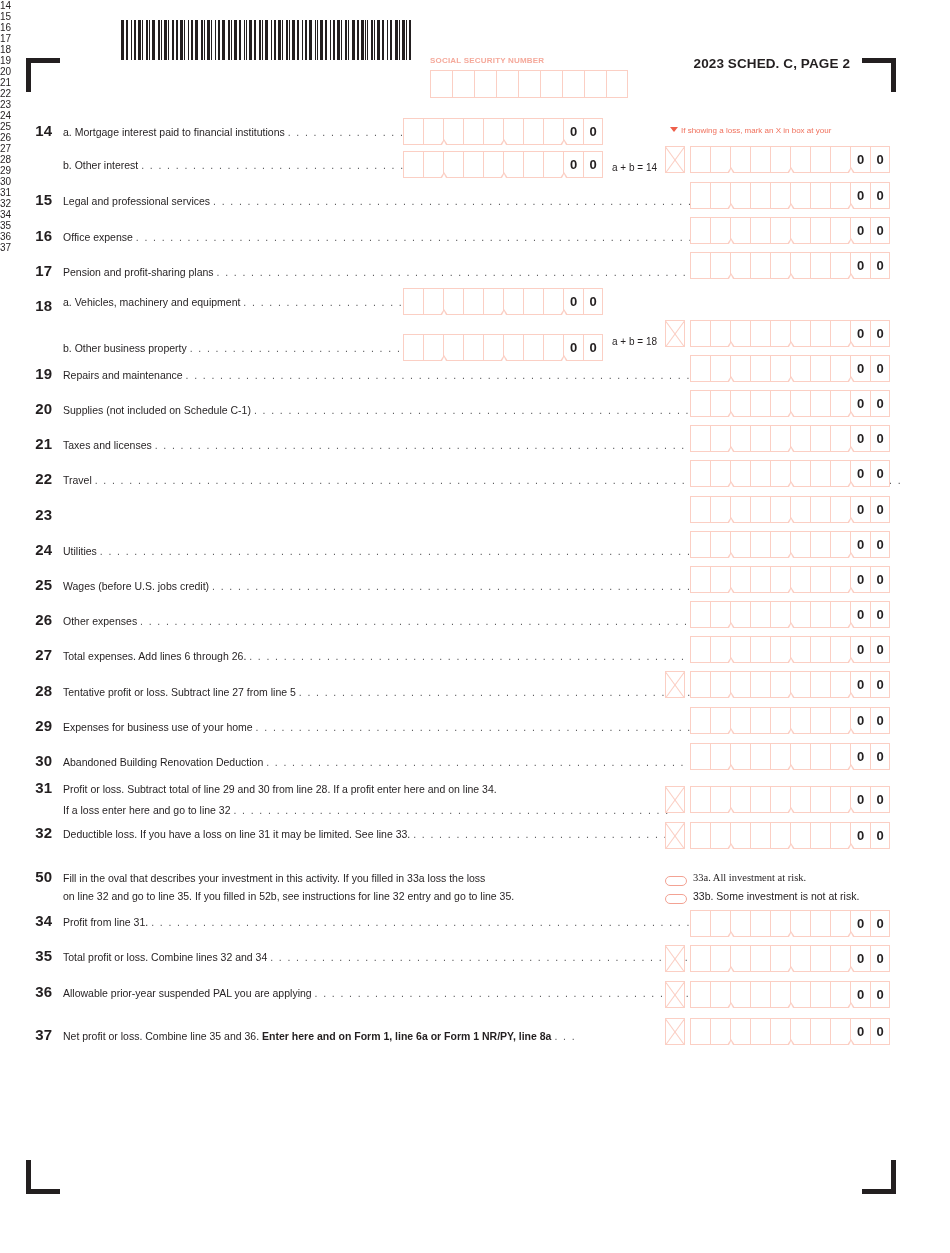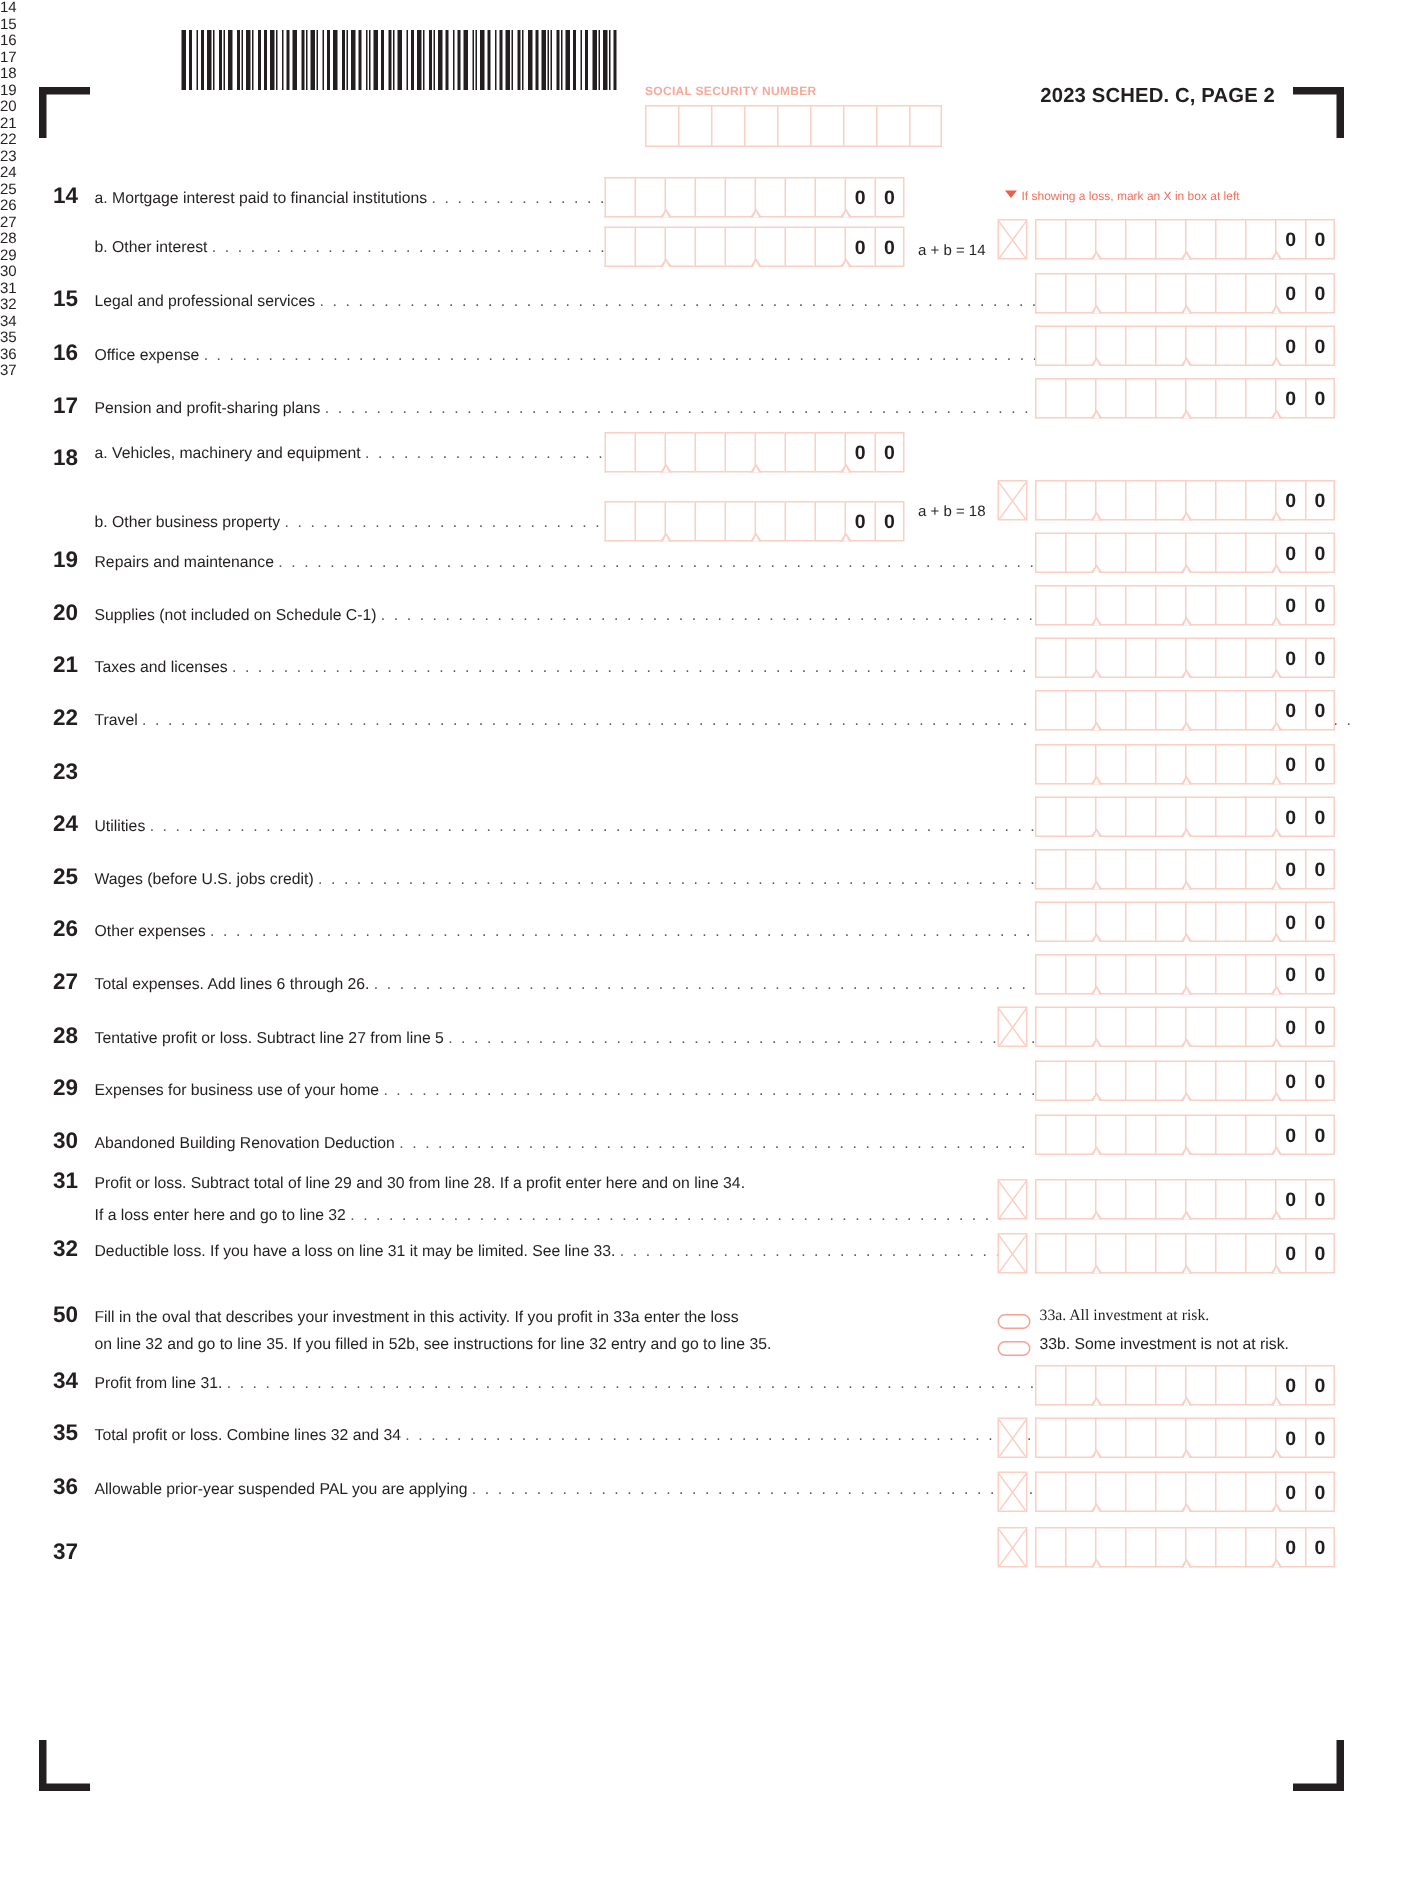--- a/index.html
+++ b/index.html
@@ -232,21 +232,21 @@
       <div class="c"></div>
       <div class="c"></div>
       <div class="c"></div>
       <div class="c"></div>
       <div class="c"></div>
       <div class="c"></div>
     </div>
   <div class="doc-title">2023 SCHED. C, PAGE 2</div>
 
   <div class="loss-note">
-    <span class="tri"></span><span>If showing a loss, mark an X in box at left</span>
+    <span class="tri"></span><span>If showing a loss, mark an X in box at your</span>
   </div>
 
   <div id="rows">
       <div class="lineno" style="left: 28px; top: 122px;">14</div>
       <div class="desc" style="left: 63px; top: 126px;">a. Mortgage interest paid to financial institutions <span class="leader">. . . . . . . . . . . . . . .</span></div>
       <div class="amt" style="left: 403px; top: 118px;">
         <div class="c"></div>
         <div class="c"></div>
         <div class="c comma"></div>
         <div class="c"></div>
@@ -579,21 +579,21 @@
         <div class="c comma"></div>
         <div class="c"></div>
         <div class="c"></div>
         <div class="c comma"></div>
         <div class="c"></div>
         <div class="c"></div>
         <div class="c zero comma">0</div>
         <div class="c zero">0</div>
       </div>
       <div class="lineno" style="left: 28px; top: 868px;">50</div>
-      <div class="desc" style="left: 63px; top: 872px;">Fill in the oval that describes your investment in this activity. If you profit in 33a enter the loss</div>
+      <div class="desc" style="left: 63px; top: 872px;">Fill in the oval that describes your investment in this activity. If you filled in 33a loss the loss</div>
       <div class="desc" style="left: 63px; top: 890px;"> on line 32 and go to line 35.  If you filled in 52b, see instructions for line 32 entry and go to line 35.</div>
       <div class="oval" style="left: 665px; top: 876px;"></div>
       <div class="ovlabel" style="left: 693px; top: 872px; font-family: Liberation Serif, serif;">33a. All investment at risk.</div>
       <div class="oval" style="left: 665px; top: 894px;"></div>
       <div class="ovlabel" style="left: 693px; top: 890px;">33b. Some investment is not at risk.</div>
       <div class="lineno" style="left: 28px; top: 912px;">34</div>
       <div class="desc" style="left: 63px; top: 916px;">Profit from line 31. <span class="leader">. . . . . . . . . . . . . . . . . . . . . . . . . . . . . . . . . . . . . . . . . . . . . . . . . . . . . . . . . . . . . . . . . . . . . . . . . . . . . . . .</span></div>
       <div class="refnum" style="left: 645px; top: 917px;">34</div>
       <div class="amt" style="left: 690px; top: 910px;">
         <div class="c"></div>
@@ -633,20 +633,21 @@
         <div class="c comma"></div>
         <div class="c"></div>
         <div class="c"></div>
         <div class="c comma"></div>
         <div class="c"></div>
         <div class="c"></div>
         <div class="c zero comma">0</div>
         <div class="c zero">0</div>
       </div>
       <div class="lineno" style="left: 28px; top: 1026px;">37</div>
+      <div class="desc" style="left: 63px; top: 1030px;">Net profit or loss. Combine line 35 and 36. <b>Enter here and on Form 1, line 6a or Form 1 NR/PY, line 8a</b> <span class="leader">. . .</span></div>
       <div class="refnum" style="left: 645px; top: 1031px;">37</div>
       <div class="xbox" style="left: 665px; top: 1018px;"></div>
       <div class="amt" style="left: 690px; top: 1018px;">
         <div class="c"></div>
         <div class="c"></div>
         <div class="c comma"></div>
         <div class="c"></div>
         <div class="c"></div>
         <div class="c comma"></div>
         <div class="c"></div>

